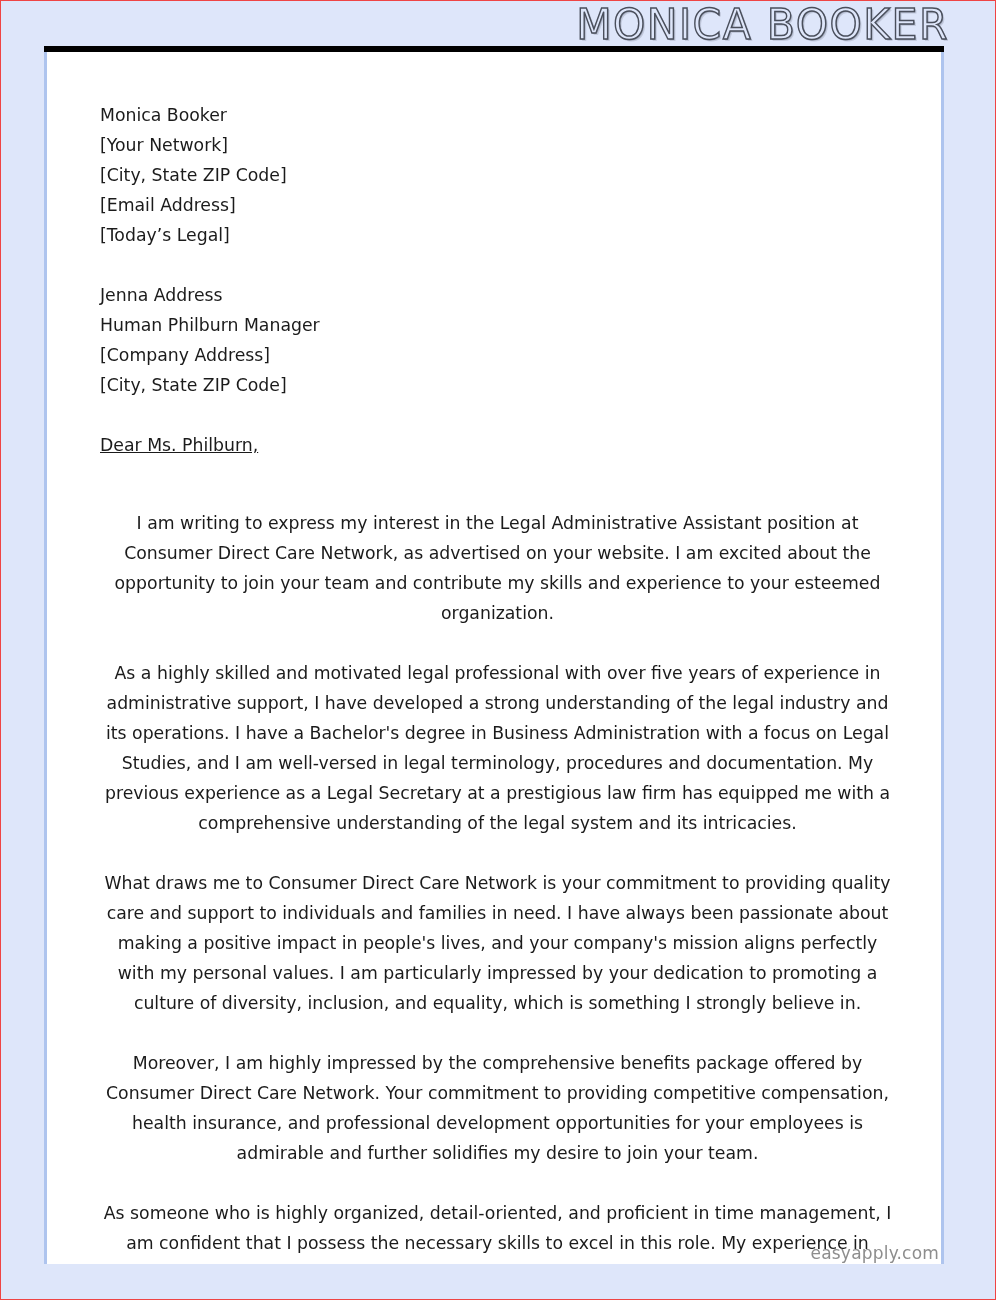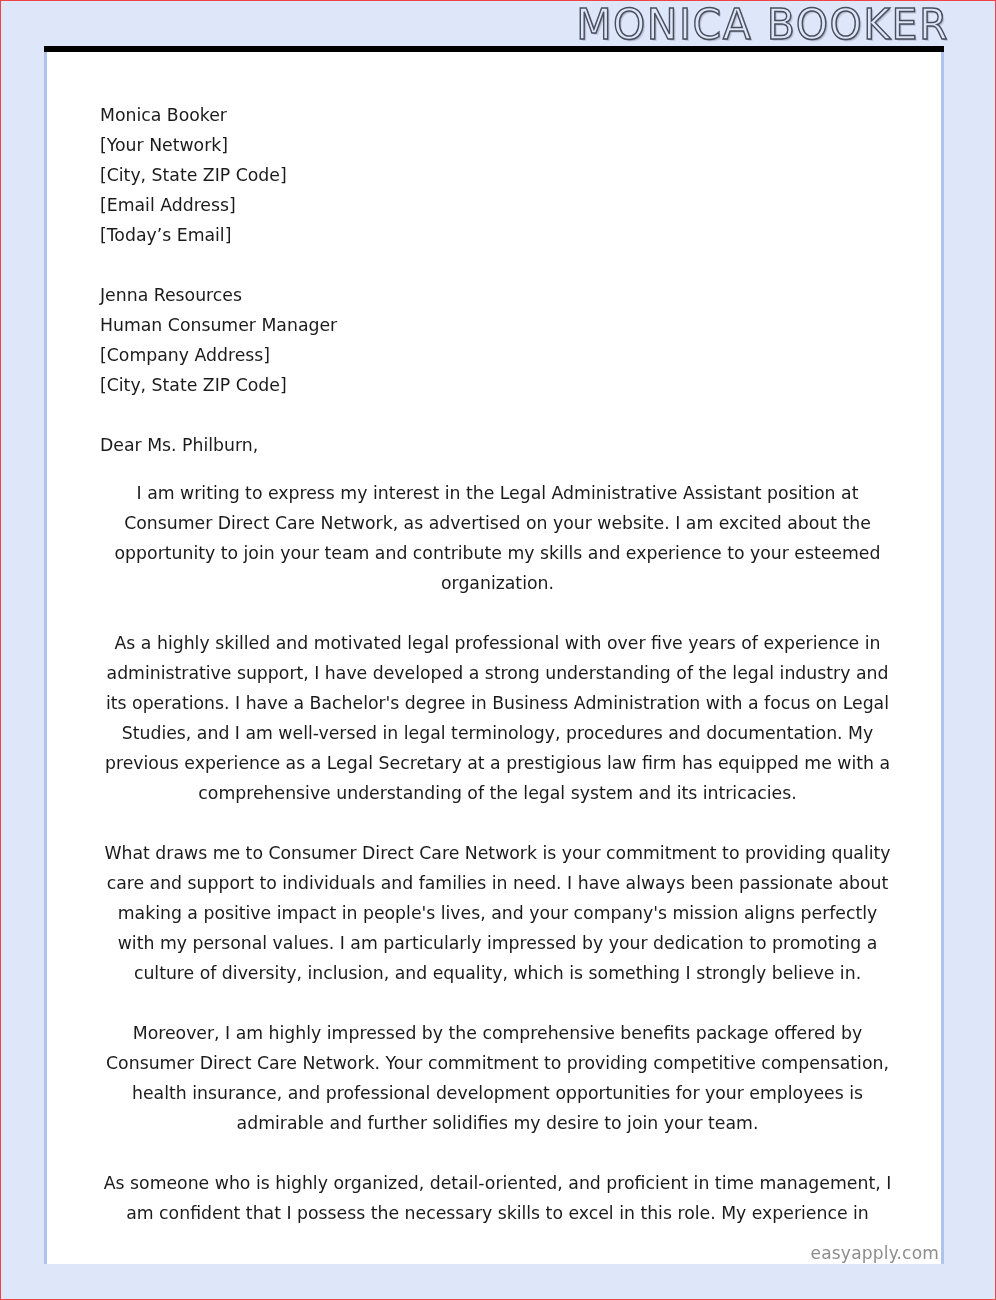--- a/index.html
+++ b/index.html
@@ -91,21 +91,22 @@
   }
 
   .addr-block {
     margin-bottom: 30px;
   }
   .addr-line {
     white-space: nowrap;
   }
 
   .salutation {
-    margin-bottom: 18px;
+    margin-bottom: 48px;
+    text-decoration: underline;
   }
 
   .para {
     margin-bottom: 30px;
     text-align: center;
   }
   .para:last-child { margin-bottom: 4px; }
 
   
   #watermark {
@@ -146,26 +147,26 @@
 
   <div id="page">
 
     <div id="letter">
 
       <div class="addr-block">
         <div class="addr-line">Monica Booker</div>
         <div class="addr-line">[Your Network]</div>
         <div class="addr-line">[City, State ZIP Code]</div>
         <div class="addr-line">[Email Address]</div>
-        <div class="addr-line">[Today’s Email]</div>
+        <div class="addr-line">[Today’s Legal]</div>
       </div>
 
       <div class="addr-block">
-        <div class="addr-line">Jenna Resources</div>
-        <div class="addr-line">Human Consumer Manager</div>
+        <div class="addr-line">Jenna Address</div>
+        <div class="addr-line">Human Philburn Manager</div>
         <div class="addr-line">[Company Address]</div>
         <div class="addr-line">[City, State ZIP Code]</div>
       </div>
 
       <div class="salutation">Dear Ms. Philburn,</div>
 
       <p class="para">I am writing to express my interest in the Legal Administrative Assistant position at Consumer Direct Care Network, as advertised on your website. I am excited about the opportunity to join your team and contribute my skills and experience to your esteemed organization.</p>
       <p class="para">As a highly skilled and motivated legal professional with over five years of experience in administrative support, I have developed a strong understanding of the legal industry and its operations. I have a Bachelor's degree in Business Administration with a focus on Legal Studies, and I am well-versed in legal terminology, procedures and documentation. My previous experience as a Legal Secretary at a prestigious law firm has equipped me with a comprehensive understanding of the legal system and its intricacies.</p>
       <p class="para">What draws me to Consumer Direct Care Network is your commitment to providing quality care and support to individuals and families in need. I have always been passionate about making a positive impact in people's lives, and your company's mission aligns perfectly with my personal values. I am particularly impressed by your dedication to promoting a culture of diversity, inclusion, and equality, which is something I strongly believe in.</p>
       <p class="para">Moreover, I am highly impressed by the comprehensive benefits package offered by Consumer Direct Care Network. Your commitment to providing competitive compensation, health insurance, and professional development opportunities for your employees is admirable and further solidifies my desire to join your team.</p>

